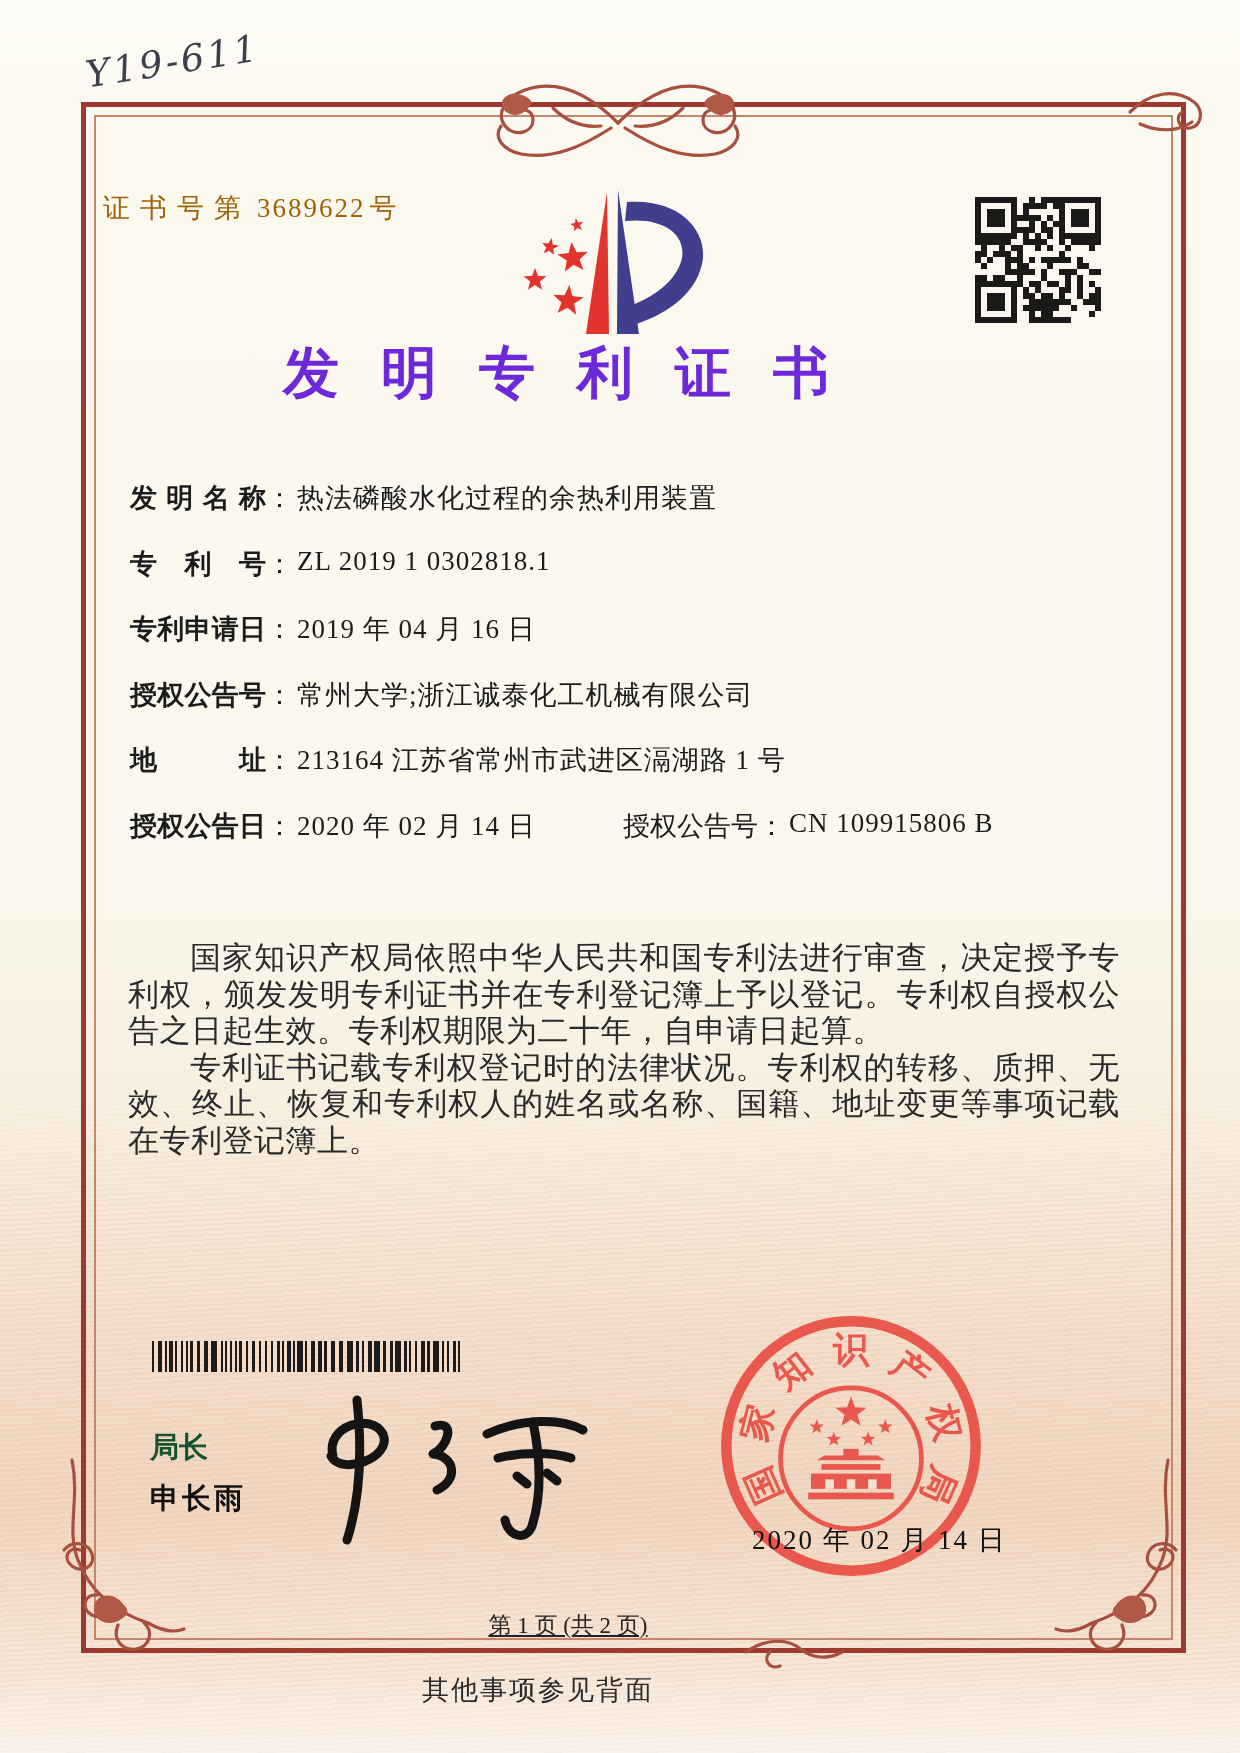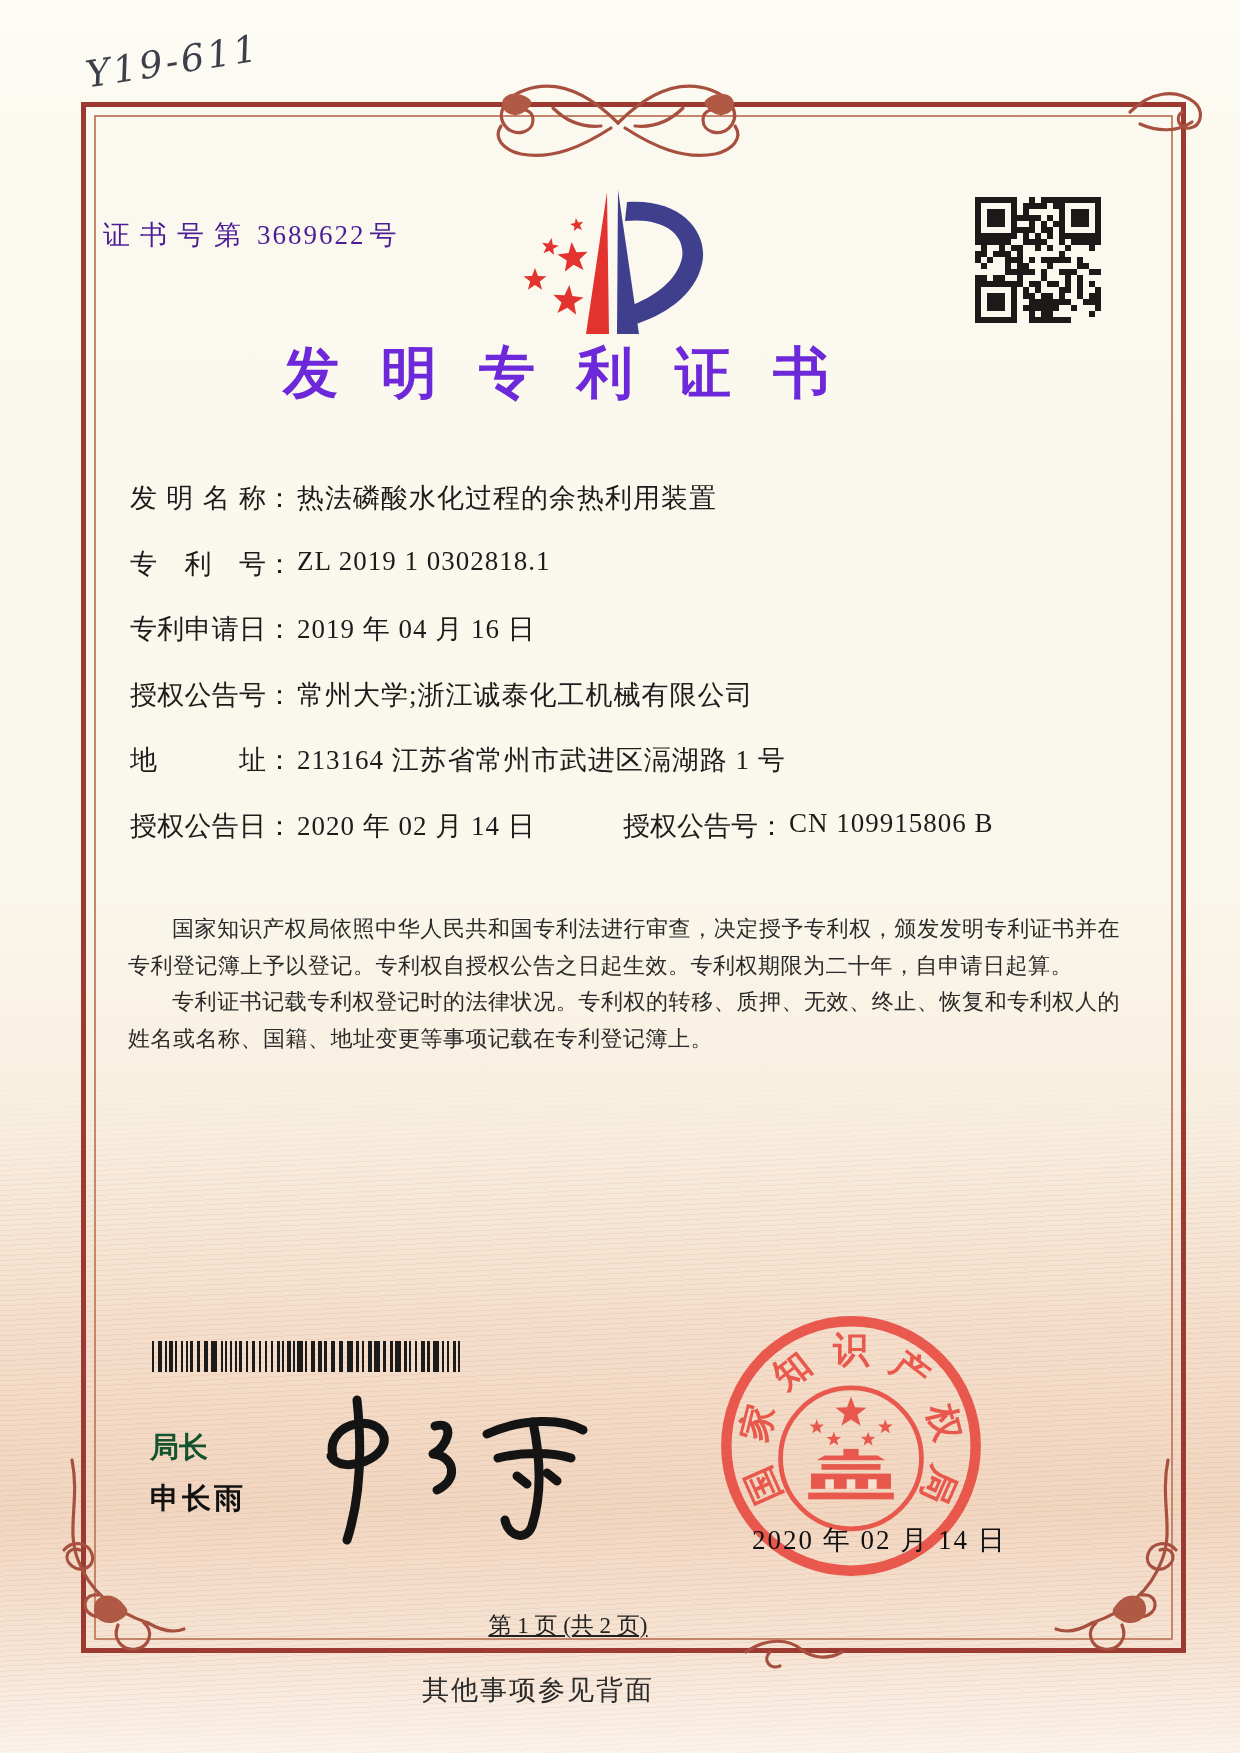--- a/index.html
+++ b/index.html
@@ -20,39 +20,39 @@
   }
   .frame-inner{
     position:absolute;left:8px;top:8px;right:8px;bottom:8px;
     border:2px solid #c4876b;
   }
   .handwritten{
     position:absolute;left:85px;top:40px;
     font-family:"DejaVu Serif",serif;font-style:italic;
     font-size:37px;color:#3d3f4b;transform:rotate(-9deg);letter-spacing:3px;
   }
-  .cert-no{position:absolute;left:103px;top:190px;font-size:27px;color:#4c1d95;margin-top:27px;}
+  .cert-no{position:absolute;left:103px;top:190px;font-size:27px;color:#a16207;}
   .cert-no .sp{letter-spacing:10px;}
   .cert-no .num{letter-spacing:2px;padding-left:6px;}
   .cert-no .suf{padding-left:4px;}
   .logo{position:absolute;left:455px;top:142px;width:290px;height:198px;}
   .qr{position:absolute;left:975px;top:197px;width:126px;height:126px;}
   .title{
     position:absolute;left:283px;top:336px;width:700px;
     font-size:56px;font-weight:bold;color:#6d28d9;letter-spacing:42px;white-space:nowrap;
   }
   .fields{position:absolute;left:130px;top:480px;width:980px;}
   .frow{position:relative;height:65.5px;font-size:27px;color:#1c1c1c;white-space:nowrap;}
-  .flabel{display:inline-block;width:136px;text-align:justify;text-align-last:justify;vertical-align:top;}
+  .flabel{display:inline-block;width:136px;text-align:justify;text-align-last:justify;vertical-align:top;font-weight:bold;}
   .fcolon{display:inline-block;vertical-align:top;}
   .fvalue{display:inline-block;vertical-align:top;letter-spacing:1px;padding-left:4px;}
   .pair2{position:absolute;left:493px;top:0;}
   .paras{
-    position:absolute;left:128px;top:911px;width:992px;
-    font-size:22px;line-height:36.5px;color:#2a2a2a;text-align:justify;letter-spacing:.5px;
+    position:absolute;left:128px;top:940px;width:992px;
+    font-size:31px;line-height:36.5px;color:#2a2a2a;text-align:justify;letter-spacing:.5px;
   }
   .paras p{margin:0;text-indent:2em;}
   .barcode{position:absolute;left:152px;top:1341px;width:314px;height:31px;}
   .signer-title{position:absolute;left:150px;top:1428px;font-family:"Liberation Sans","DejaVu Sans",sans-serif;font-weight:bold;font-size:29px;color:#14532d;}
   .signer-name{position:absolute;left:150px;top:1479px;font-family:"Liberation Sans","DejaVu Sans",sans-serif;font-weight:bold;font-size:29px;color:#111;letter-spacing:3px;}
   .sig{position:absolute;left:295px;top:1378px;width:300px;height:175px;}
   .seal{position:absolute;left:713px;top:1308px;width:276px;height:276px;opacity:.88;}
   .seal text{font-family:"Liberation Serif",serif;font-weight:bold;fill:#e8473d;}
   .seal-date{position:absolute;left:752px;top:1522px;font-size:27px;color:#111;letter-spacing:2px;}
   .page-ind{position:absolute;left:428px;top:1610px;width:280px;text-align:center;font-size:23px;color:#222;text-decoration:underline;}

